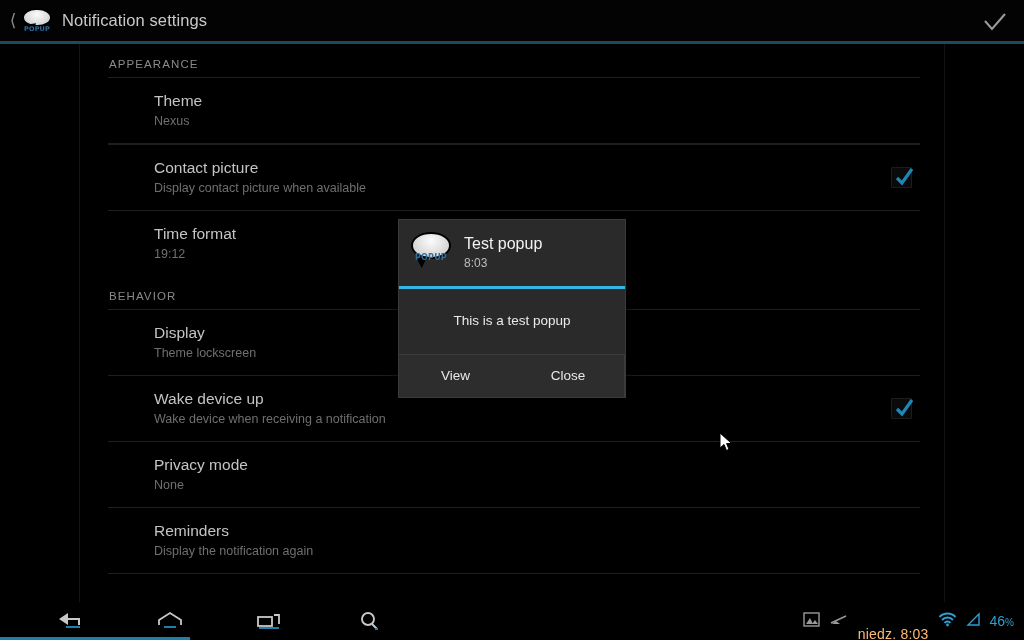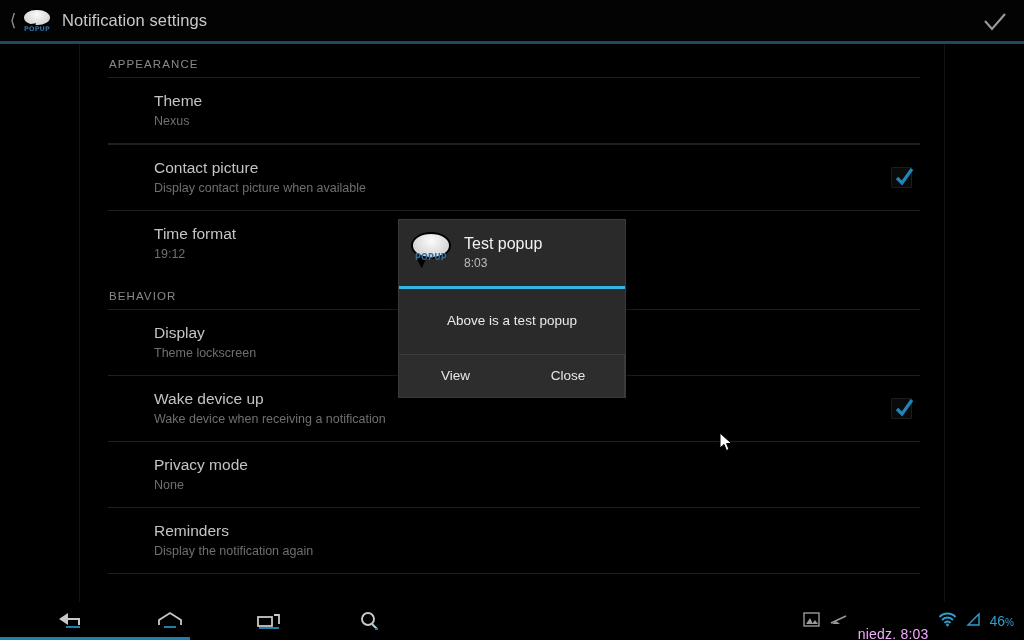--- a/index.html
+++ b/index.html
@@ -104,21 +104,21 @@
   #sysbar{
     position:absolute; left:0; bottom:0; width:1024px; height:38px;
     background:#000; display:flex; align-items:center;
   }
   #navicons{ display:flex; align-items:center; margin-left:20px; }
   .nav{ width:100px; display:flex; justify-content:center; align-items:center; height:38px; }
   #status{
     position:absolute; right:10px; top:0; height:38px;
     display:flex; align-items:center; gap:9px;
   }
-  .stat-clock{ color:#f0abfc; font-size:14px; letter-spacing:.2px;margin-top:25px; }
+  .stat-clock{ color:#fdba74; font-size:14px; letter-spacing:.2px;margin-top:25px; }
   .stat-batt{ color:#2e9fd0; font-size:14px; }
   .stat-batt .pct{ font-size:10px; }
   #home-underline{
     position:absolute; left:0; bottom:0; width:190px; height:3px; background:#1f7fa8;
   }
   #cursor{ position:absolute; left:719px; top:432px; }
 </style>
 </head>
 <body>
 
@@ -234,21 +234,21 @@
           <div class="tail"></div>
           <div class="word" style="font-size:8px;">POPUP</div>
         </div>
       </div>
       <div class="meta">
         <div id="dlg-title">Test popup</div>
         <div id="dlg-time">8:03</div>
       </div>
     </div>
     <div id="dlg-accent"></div>
-    <div id="dlg-body">Above is a test popup</div>
+    <div id="dlg-body">This is a test popup</div>
     <div id="dlg-btns">
       <div class="dlg-btn">View</div>
       <div class="dlg-btn left">Close</div>
     </div>
   </div>
 
   <div id="sysbar">
     <div id="home-underline"></div>
 
     <div id="navicons">

